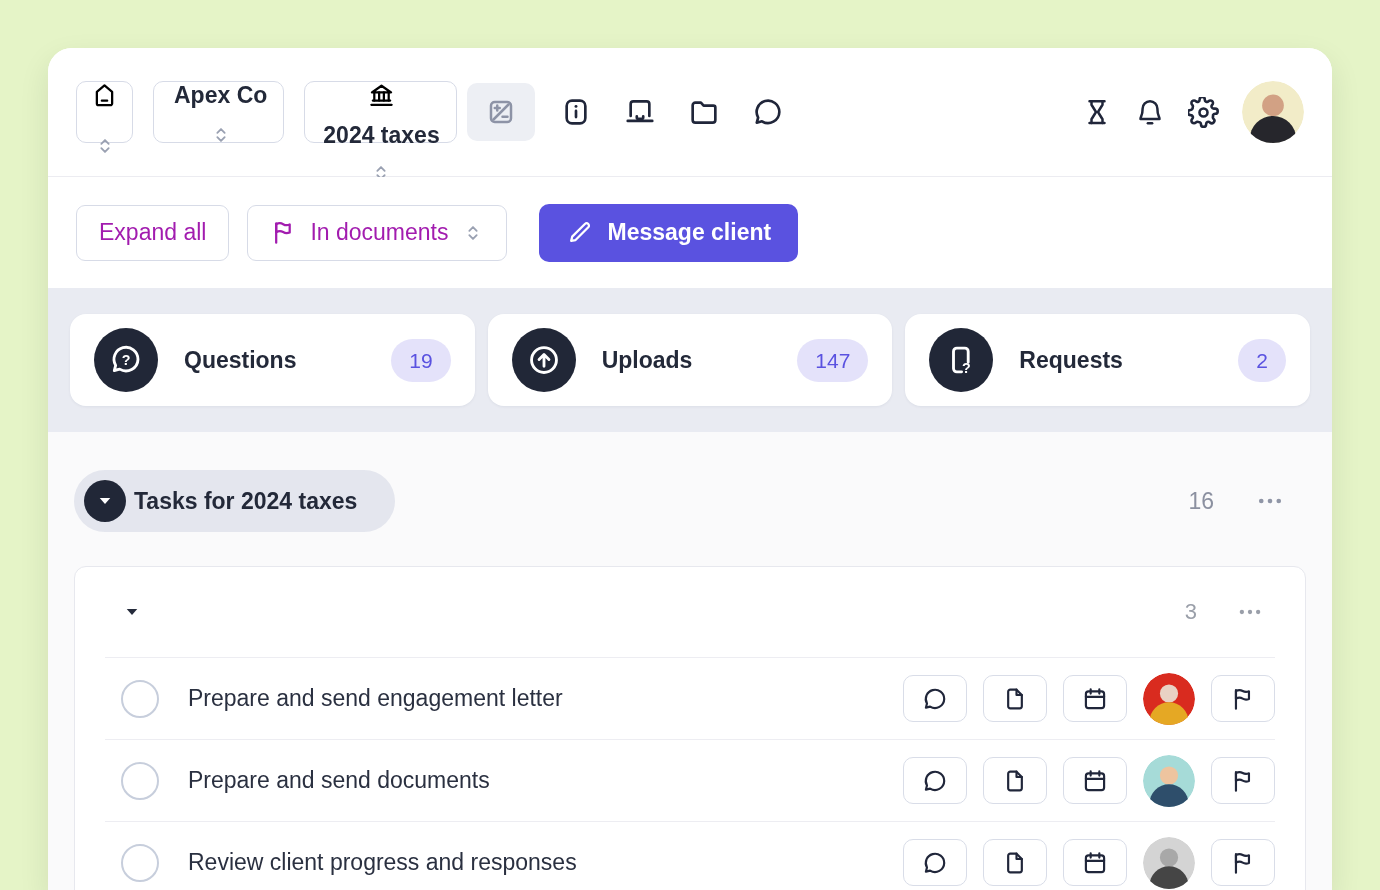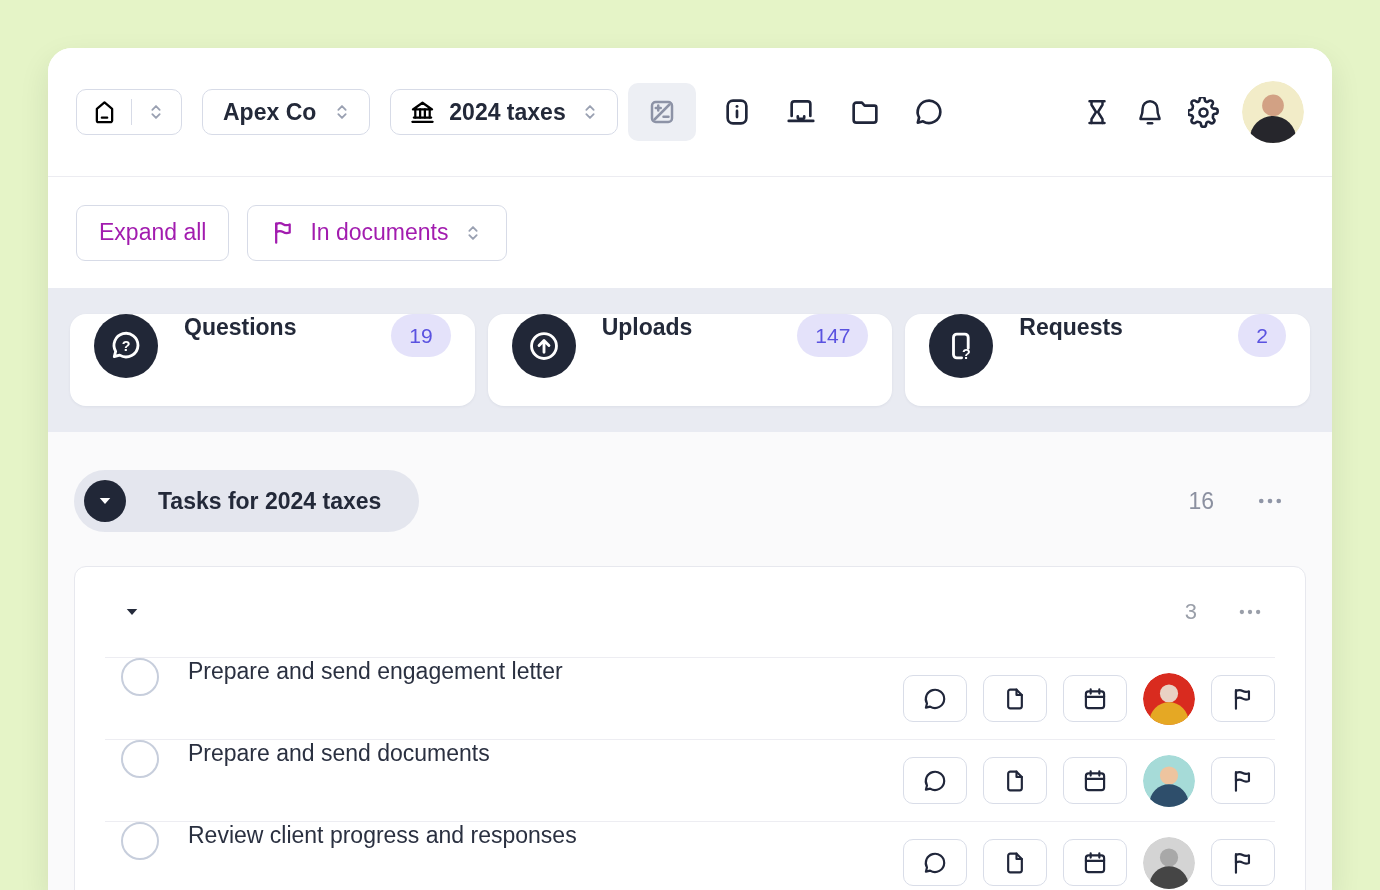--- a/index.html
+++ b/index.html
@@ -25,23 +25,24 @@
   
   .topbar {
     flex:0 0 129px;
     display:flex; align-items:center;
     padding:0 28px;
     border-bottom:1px solid #ececf1;
     background:#fff;
   }
   .ctl {
     display:flex; align-items:center;
-    height:46px; background:#fff;
+    height:62px; background:#fff;
     border:1px solid #d7dbe7; border-radius:10px;
     cursor:pointer;
+    flex-direction:column;
   }
   .home-group { padding:0 14px; gap:13px; }
   .vdiv { width:1px; height:26px; background:#d7dbe7; }
   .chev { color:#9aa1b2; }
   .select-label { font-size:23px; font-weight:700; color:#232939; white-space:nowrap; }
   .workspace-select { margin-left:20px; padding:0 16px 0 20px; gap:15px; }
   .engagement-select { margin-left:20px; padding:0 16px 0 18px; gap:13px; }
   .calc-btn {
     margin-left:10px;
     width:68px; height:58px; border-radius:10px;
@@ -81,21 +82,21 @@
 
   
   .stats-band {
     flex:0 0 144px;
     background:#e9ebf2;
     display:flex; gap:13px;
     padding:26px 22px;
   }
   .stat-card {
     flex:1; background:#fff; border-radius:16px;
-    display:flex; align-items:flex-start;
+    display:flex; align-items:center;
     padding:0 24px 0 24px;
     box-shadow:0 1px 3px rgba(25,30,60,.06);
     cursor:pointer; border:none; font-family:inherit;
   }
   .stat-icon {
     width:64px; height:64px; border-radius:50%;
     background:#212737; color:#fff;
     display:flex; align-items:center; justify-content:center;
     flex:0 0 auto;
   }
@@ -104,21 +105,21 @@
     margin-left:auto;
     background:#e4e2fa; color:#5a52e0;
     font-size:21px; line-height:1;
     padding:11px 18px; border-radius:999px; min-width:47px; text-align:center;
   }
 
   
   .content { flex:1; background:#fafafb; padding:38px 26px 0; overflow:hidden; }
   .section-head { display:flex; align-items:center; }
   .section-pill {
-    display:inline-flex; align-items:center; gap:32px;
+    display:inline-flex; align-items:center; gap:8px;
     background:#e4e6ee; border-radius:999px;
     padding:10px 38px 10px 10px; cursor:pointer; border:none; font-family:inherit;
   }
   .tri-circle {
     width:42px; height:42px; border-radius:50%;
     background:#212737; color:#fff;
     display:flex; align-items:center; justify-content:center;
   }
   .section-title { font-size:23px; font-weight:700; color:#232939; }
   .section-right { margin-left:auto; display:flex; align-items:center; gap:42px; padding-right:22px; }
@@ -132,21 +133,21 @@
     border-radius:12px;
     padding:0 30px;
   }
   .group-head { display:flex; align-items:center; height:90px; padding-left:16px; }
   .group-tri { color:#252b3b; cursor:pointer; background:none; border:none; display:flex; }
   .group-title { margin-left:25px; font-size:23px; font-weight:700; color:#232939; }
   .group-right { margin-left:auto; display:flex; align-items:center; gap:40px; padding-right:12px; }
   .group-count { color:#9a9fa9; font-size:22px; }
   .group-dots { color:#9a9fa9; }
 
-  .trow { display:flex; height:82px; border-top:1px solid #ededf2; }
+  .trow { display:flex; align-items:center; height:82px; border-top:1px solid #ededf2; }
   .tcheck {
     width:38px; height:38px; border-radius:50%;
     border:2px solid #c7cedc; background:#fff;
     margin-left:16px; flex:0 0 auto; cursor:pointer;
   }
   .ttitle { margin-left:29px; font-size:23px; color:#2a3040; }
   .tactions { margin-left:auto; display:flex; align-items:center; gap:16px; }
   .abtn {
     width:64px; height:47px;
     border:1px solid #d9dde8; border-radius:10px; background:#fff;
@@ -386,20 +387,28 @@
           </svg>
         </span>
       <span>In documents</span>
       <span class="chev">
           <svg width="22" height="22" viewBox="0 0 24 24" fill="none" stroke="currentColor" stroke-width="2" stroke-linecap="round" stroke-linejoin="round">
             <use href="#i-updown"></use>
           </svg>
         </span>
     </button>
 
+    <button class="btn-primary">
+      <span>
+          <svg width="27" height="27" viewBox="0 0 24 24" fill="none" stroke="currentColor" stroke-width="2" stroke-linecap="round" stroke-linejoin="round">
+            <use href="#i-pencil"></use>
+          </svg>
+        </span>
+      <span>Message client</span>
+    </button>
   </div>
 
   <div class="stats-band">
     <button class="stat-card">
       <span class="stat-icon">
           <svg width="36" height="36" viewBox="0 0 24 24" fill="none" stroke="currentColor" stroke-width="1.9" stroke-linecap="round" stroke-linejoin="round">
             <use href="#i-qchat"></use>
           </svg>
         </span>
       <span class="stat-label">Questions</span>

